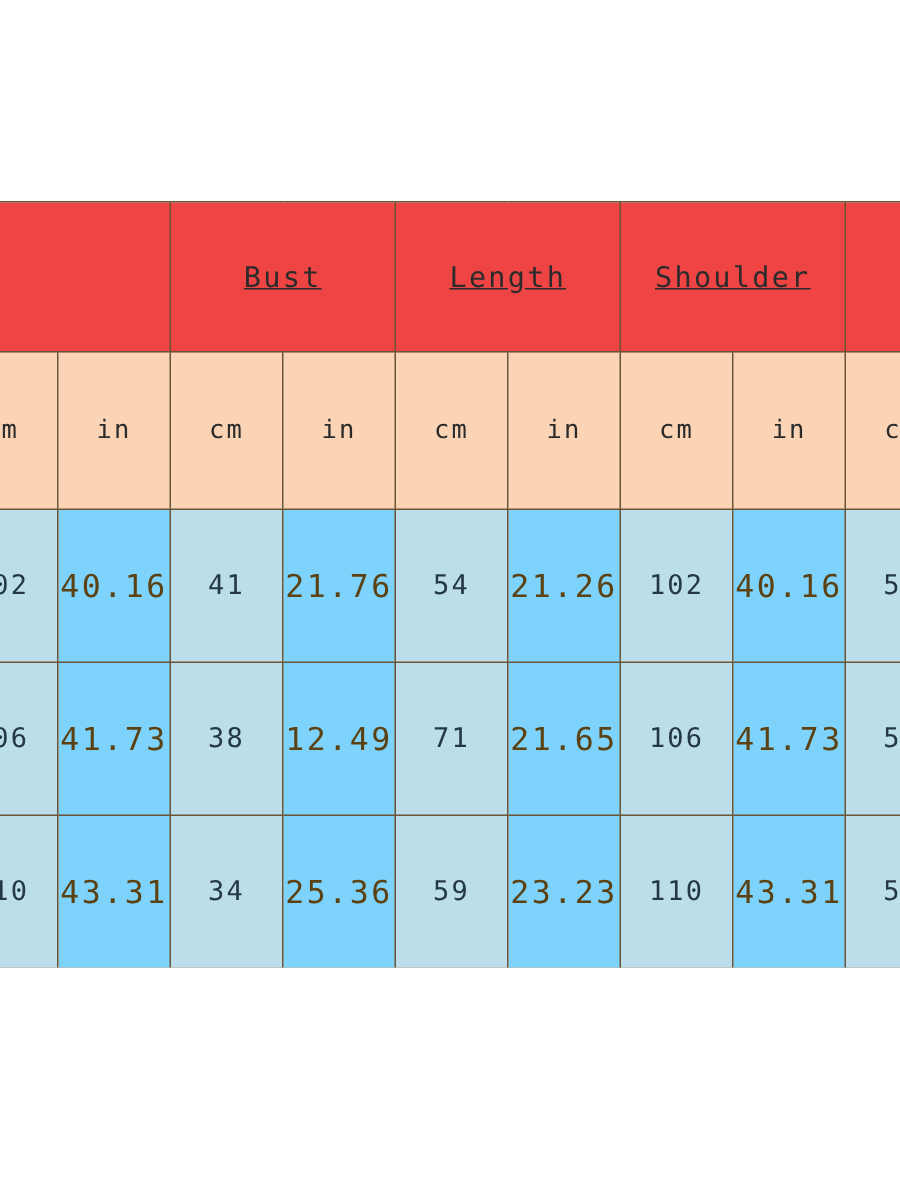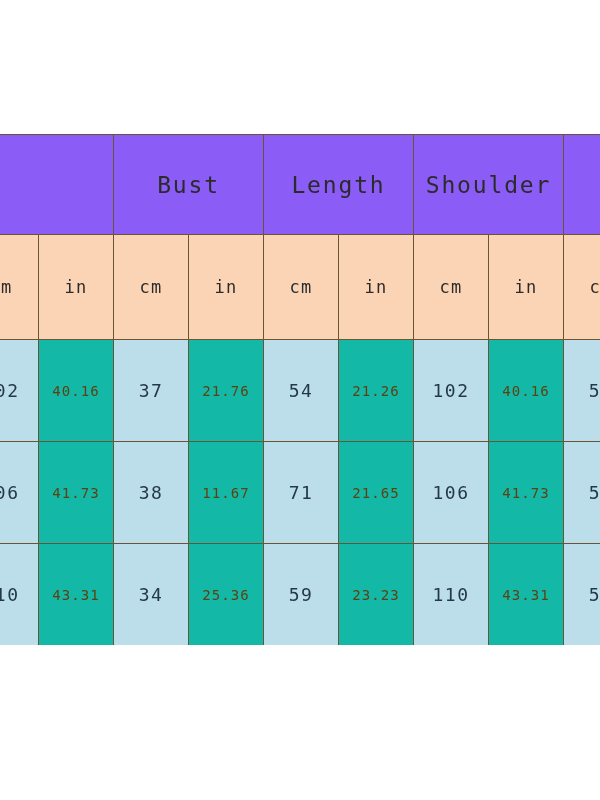--- a/index.html
+++ b/index.html
@@ -45,24 +45,25 @@
     vertical-align: middle;
     border: 1px solid #6b5436;
     font-weight: normal;
     letter-spacing: 0.08em;
     font-family: "DejaVu Sans Mono", "Liberation Mono", monospace;
   }
 
   
   .group-head {
     height: 99px;
-    background: #8b5cf6;
+    background: #ef4444;
     color: #2b2b2b;
-    font-size: 23px;
+    font-size: 19px;
     letter-spacing: 0.14em;
+    text-decoration: underline;
   }
 
   
   .unit-head {
     height: 104px;
     background: #fad4b4;
     color: #2b2b2b;
     font-size: 17px;
     letter-spacing: 0.12em;
   }
@@ -70,23 +71,23 @@
   
   .data-row { height: 102px; }
 
   .cell-cm {
     background: #bcdeea;
     color: #24384a;
     font-size: 18px;
     letter-spacing: 0.06em;
   }
   .cell-in {
-    background: #14b8a6;
+    background: #7dd3fc;
     color: #5c4212;
-    font-size: 14px;
+    font-size: 21px;
     letter-spacing: 0.06em;
   }
 
   
   .group-sep { border-left: 2px solid #5c4628; }
 </style>
 </head>
 <body>
 
 <div id="chart-viewport">
@@ -125,38 +126,38 @@
       <th class="unit-head group-sep">cm</th>
       <th class="unit-head">in</th>
 
       <th class="unit-head group-sep">cm</th>
     </tr>
 
     <tr class="data-row">
       <td class="cell-cm">102</td>
       <td class="cell-in">40.16</td>
 
-      <td class="cell-cm group-sep">37</td>
+      <td class="cell-cm group-sep">41</td>
       <td class="cell-in">21.76</td>
 
       <td class="cell-cm group-sep">54</td>
       <td class="cell-in">21.26</td>
 
       <td class="cell-cm group-sep">102</td>
       <td class="cell-in">40.16</td>
 
       <td class="cell-cm group-sep">52</td>
     </tr>
 
     <tr class="data-row">
       <td class="cell-cm">106</td>
       <td class="cell-in">41.73</td>
 
       <td class="cell-cm group-sep">38</td>
-      <td class="cell-in">11.67</td>
+      <td class="cell-in">12.49</td>
 
       <td class="cell-cm group-sep">71</td>
       <td class="cell-in">21.65</td>
 
       <td class="cell-cm group-sep">106</td>
       <td class="cell-in">41.73</td>
 
       <td class="cell-cm group-sep">53</td>
     </tr>
 

